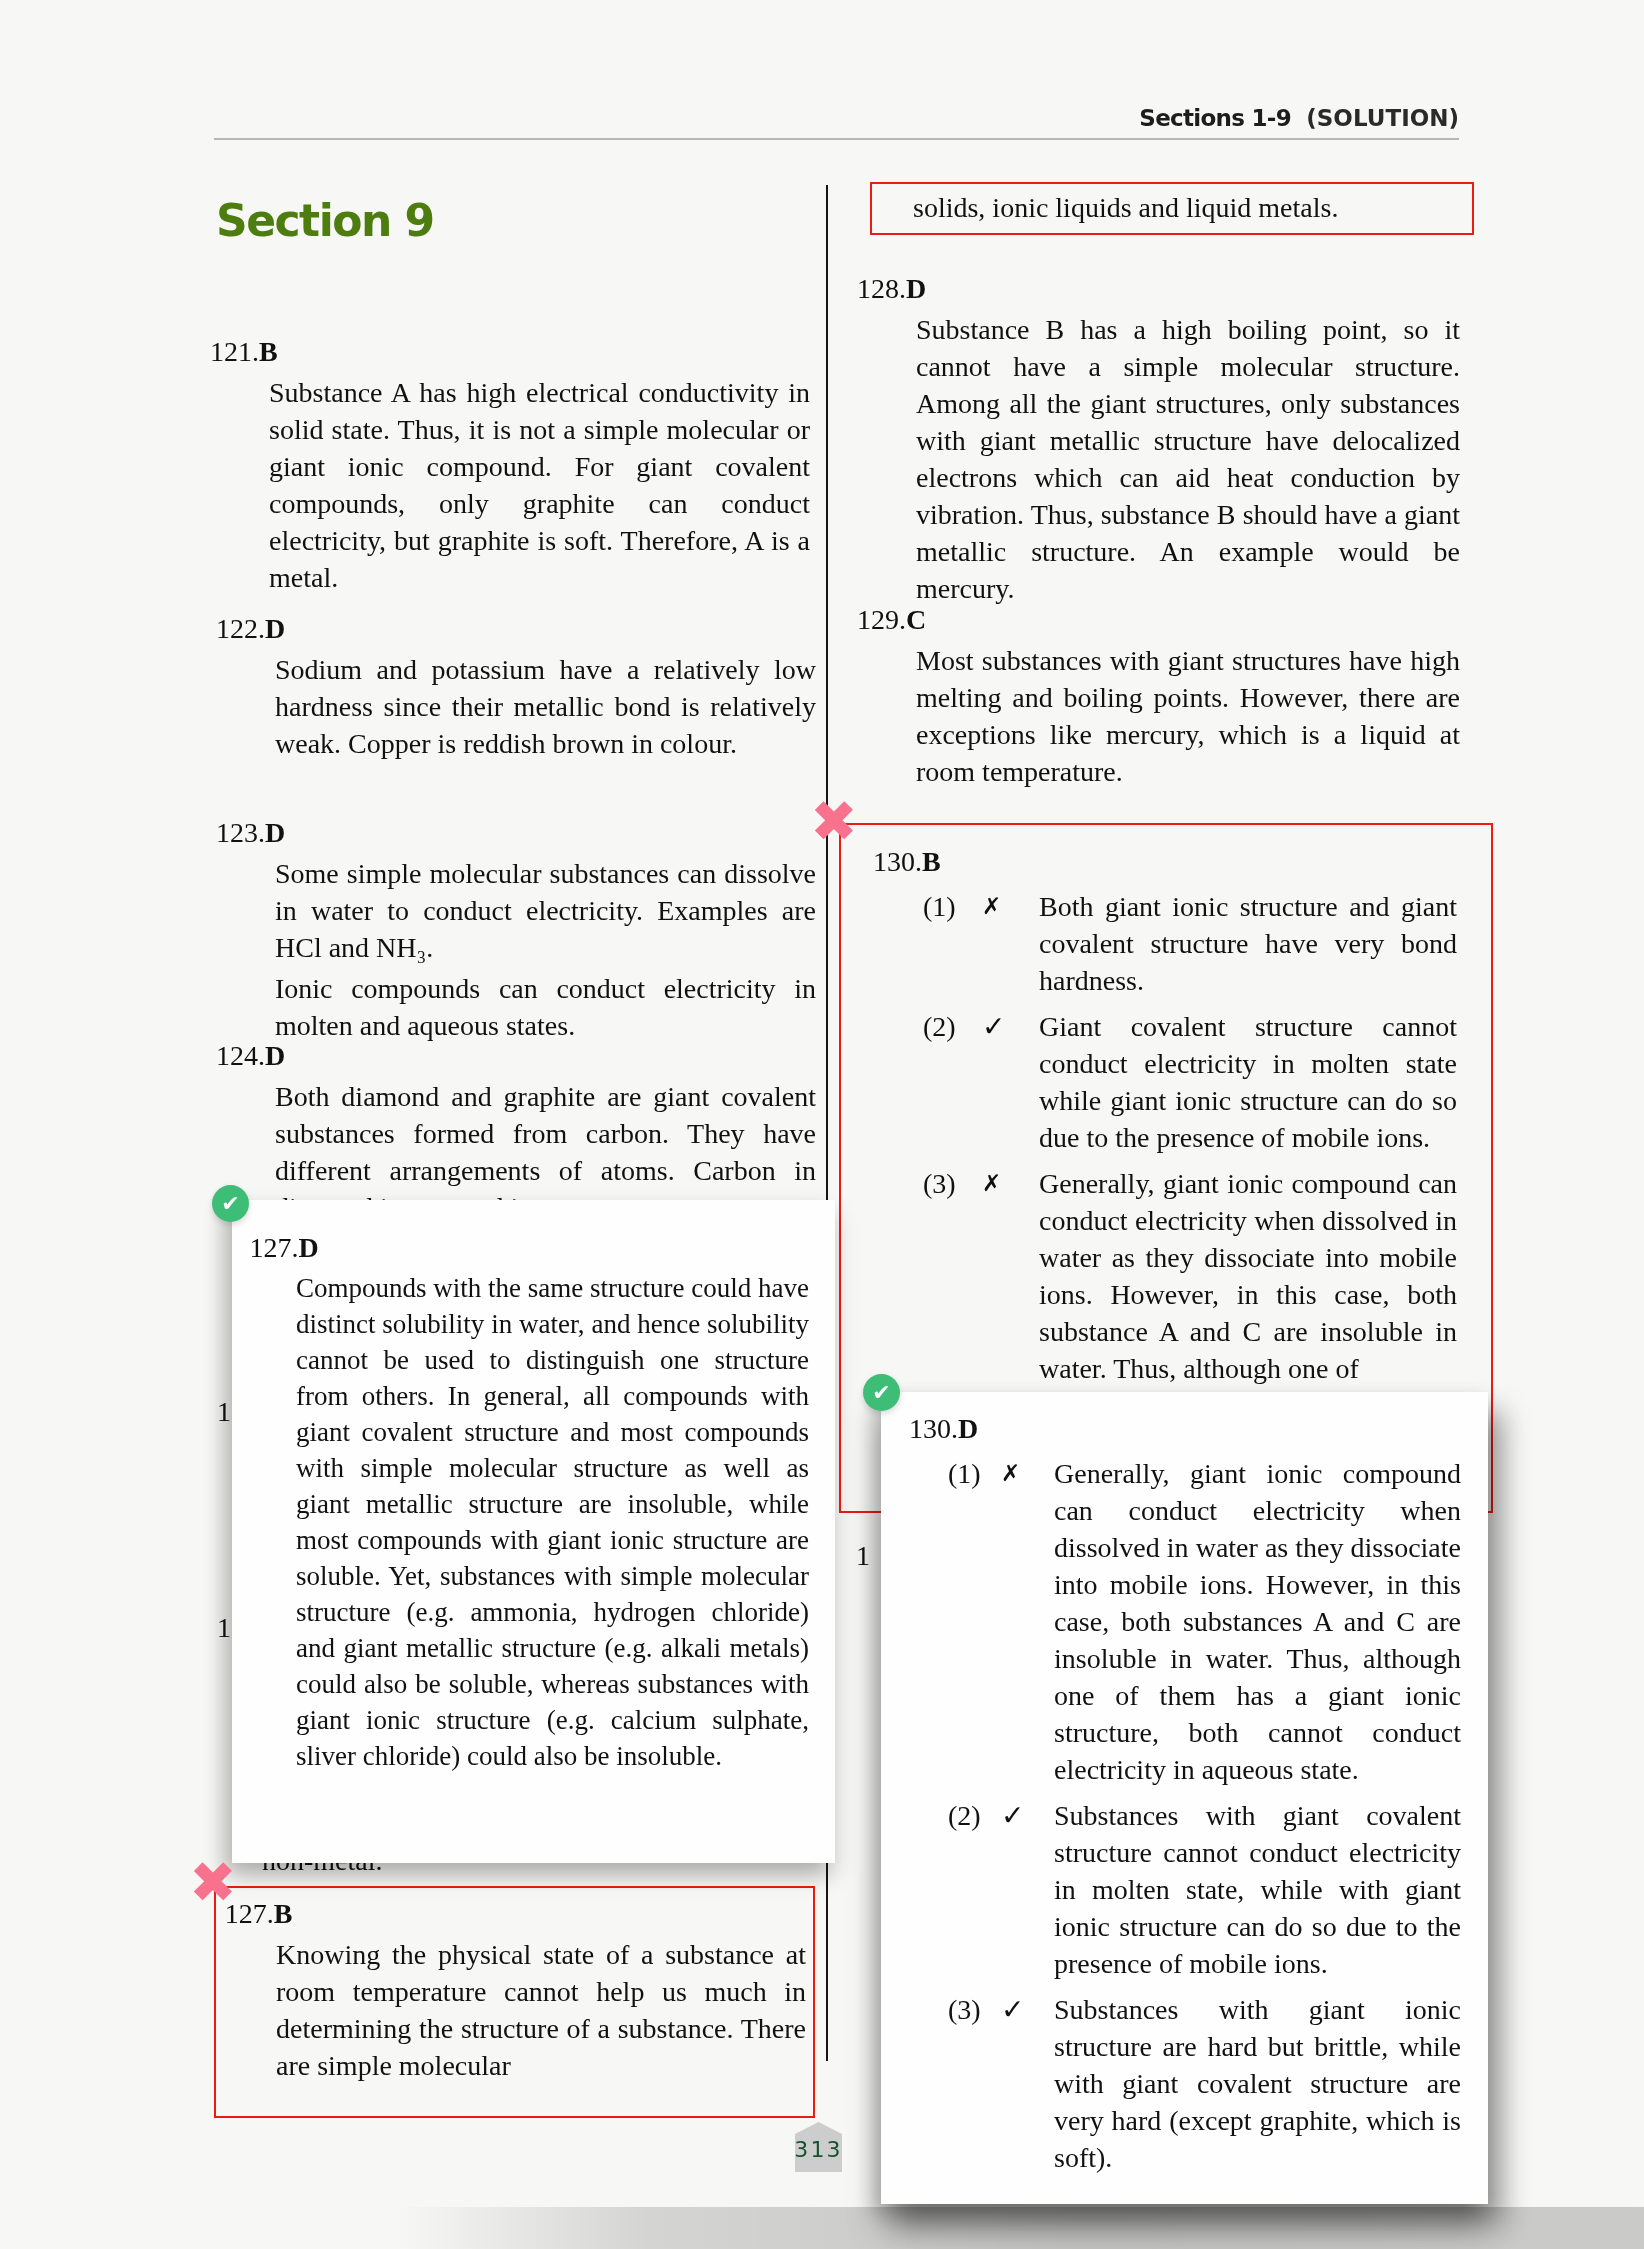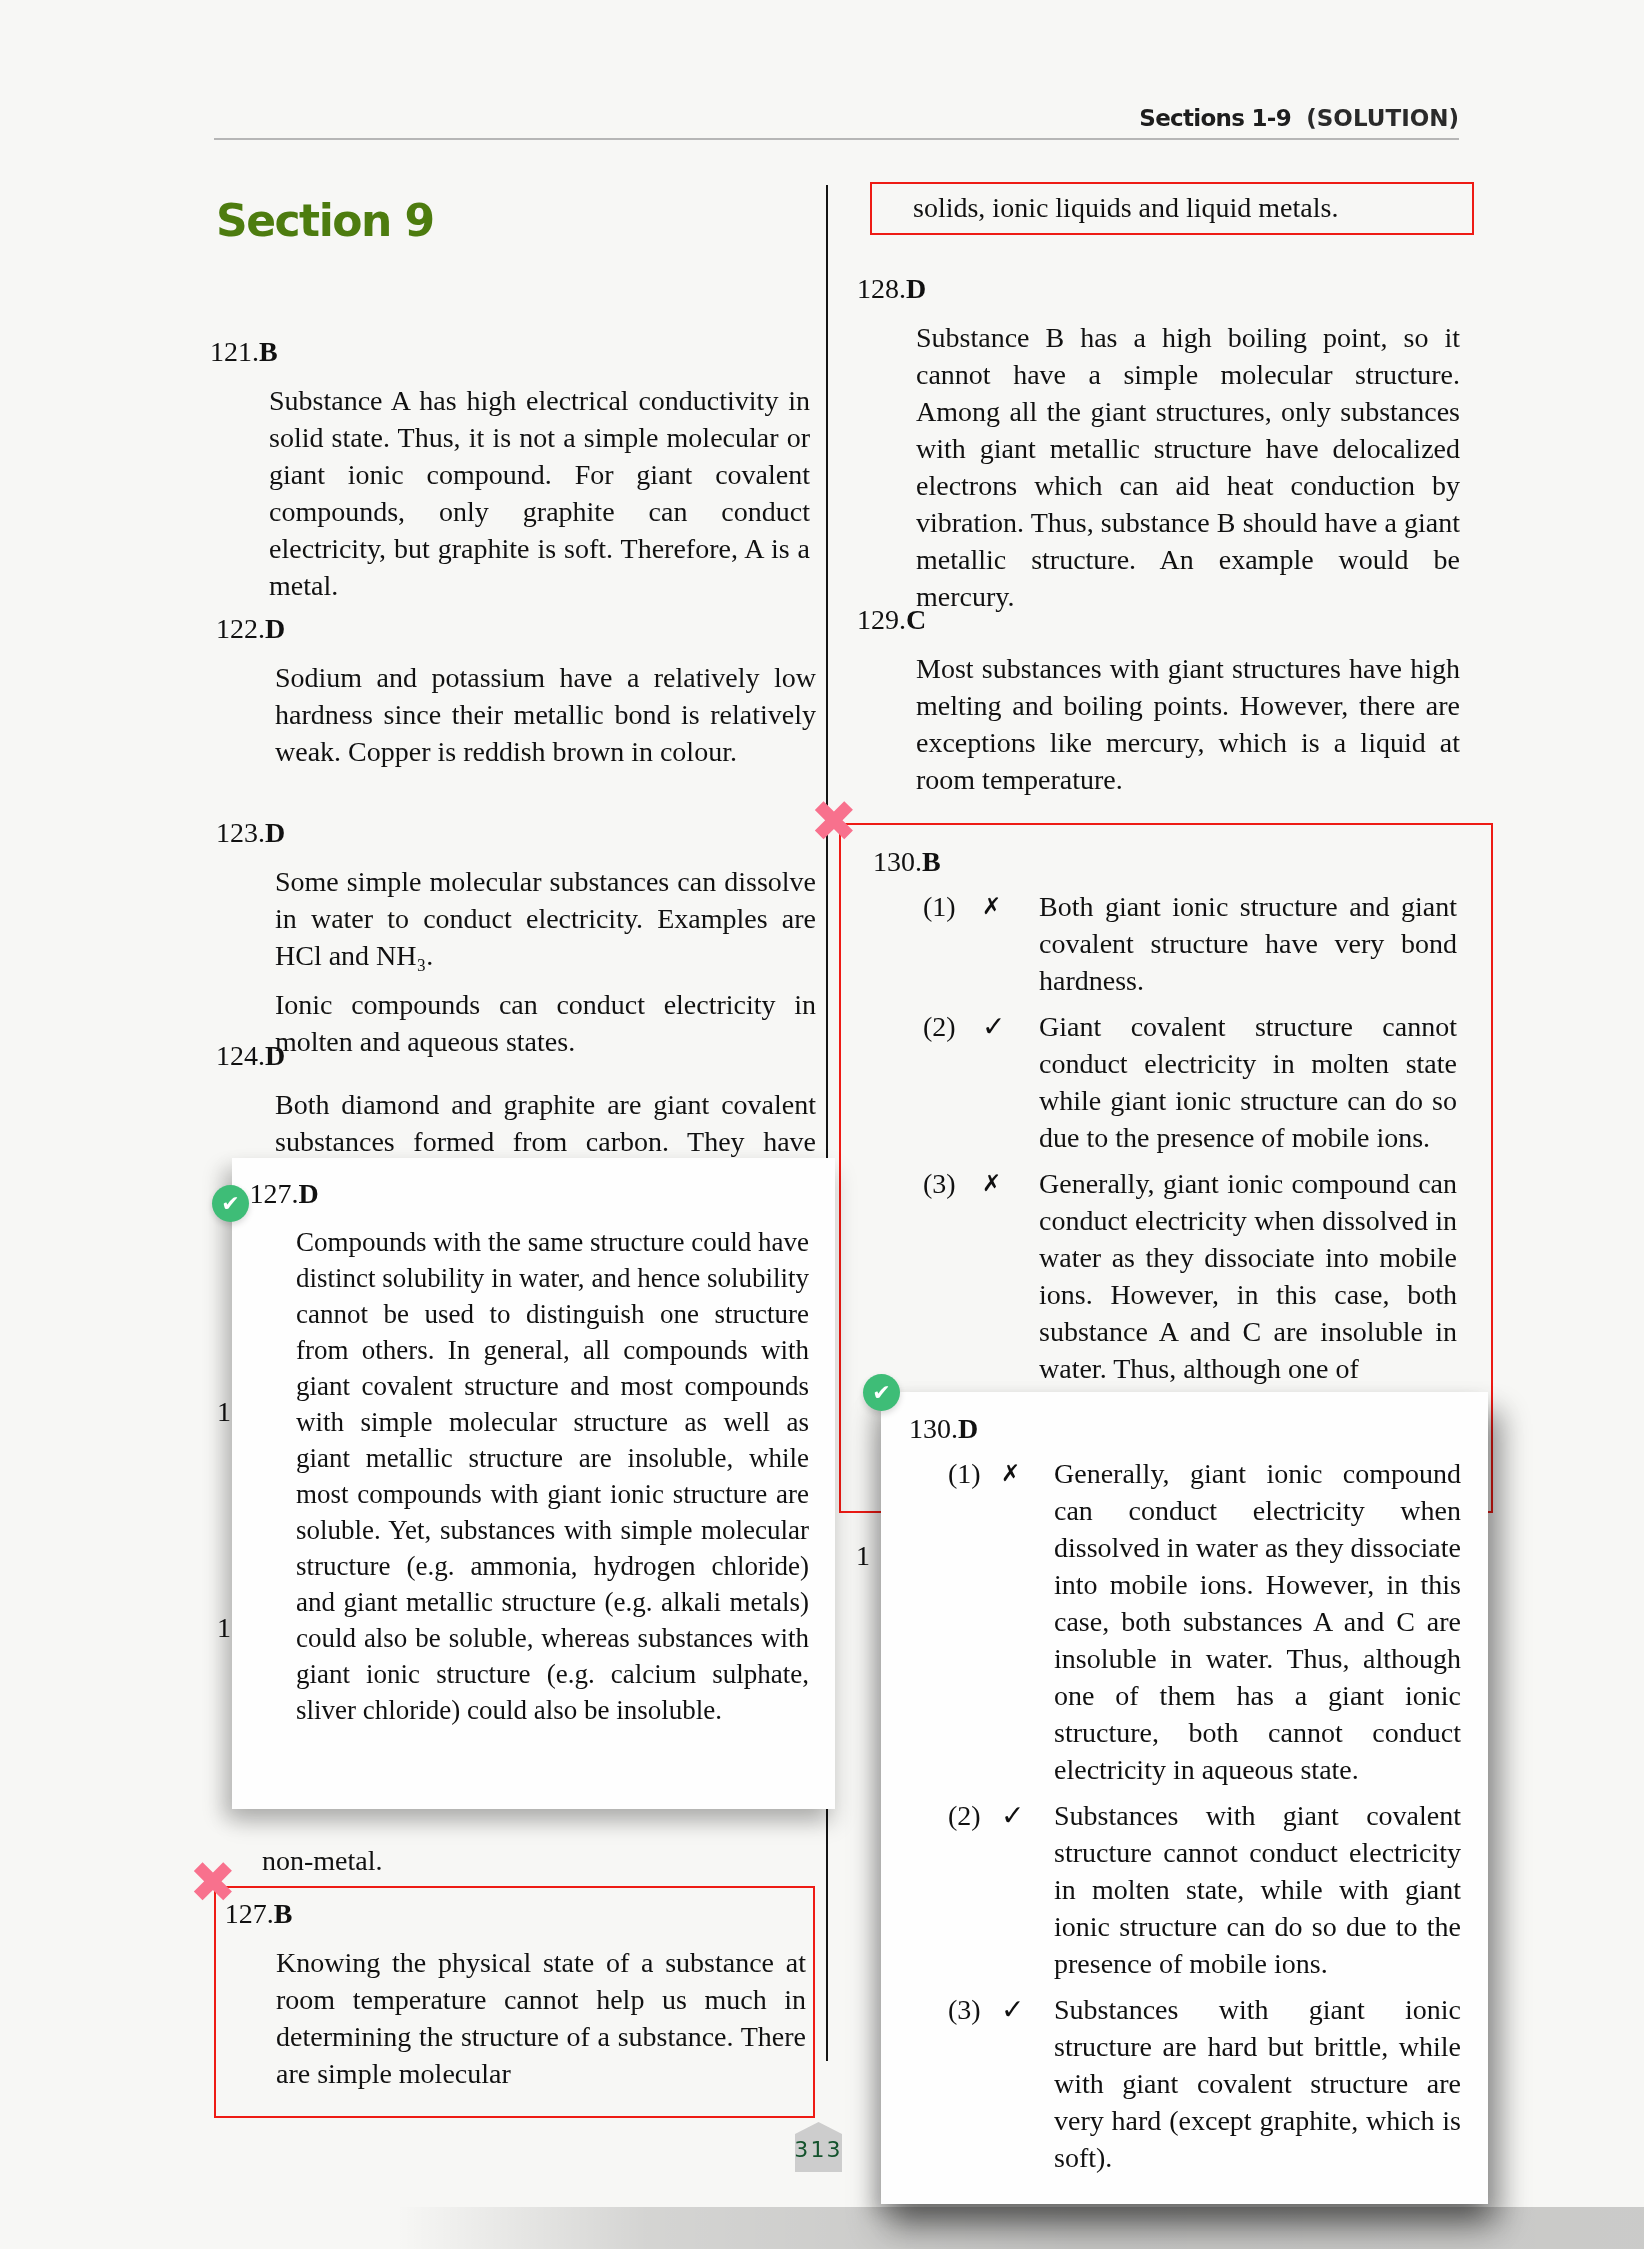--- a/index.html
+++ b/index.html
@@ -16,21 +16,21 @@
   }
   .hdr .b{font-weight:bold; letter-spacing:-0.7px;}
   .hdr .s{font-weight:bold; color:#2a2a2a;}
   .hdr-rule{position:absolute; left:214px; top:138px; width:1245px; height:2.2px; background:var(--rule,#b6b6b6);}
   .col-divider{position:absolute; left:826px; top:185px; width:2.2px; height:1876px; background:#151515; z-index:1;}
 
   
   .q{position:absolute; z-index:1;}
   .qnum{font-size:28px; line-height:37px;}
   .qnum .ans{font-weight:bold;}
-  .qtext{margin:12px 0 0 59px; width:541px; text-align:justify; font-size:28px; line-height:37px;}
+  .qtext{margin:4px 0 0 59px; width:541px; text-align:justify; font-size:28px; line-height:37px;}
   .rcol .qtext{width:544px;}
 
   .section-title{
     position:absolute; left:216px; top:195px; z-index:1;
     font-family:"DejaVu Sans","Liberation Sans",sans-serif;
     font-size:44px; font-weight:bold; letter-spacing:-1.5px; color:#4d7c0f;
   }
 
   
   .opt{display:flex; align-items:flex-start; margin:8.8px 0 0 82px;}
@@ -46,21 +46,21 @@
   #boxSolids .line{font-size:28px; line-height:47px; margin-left:41px;}
   #box127b{left:214px; top:1886px; width:601px; height:232px; padding-top:7.3px;}
   #box127b .qnum{margin-left:8.8px;}
   #box127b .qtext{margin-left:60px; width:530px;}
   #box130b{left:839px; top:823px; width:654px; height:690px; overflow:hidden; padding-top:17.6px;}
   #box130b .qnum{margin-left:32px;}
 
   
   .card{position:absolute; background:var(--card-bg,#fefefe); z-index:5;}
   #card127d{
-    left:232px; top:1158px; width:603px; height:634px; overflow:hidden; padding-top:17px;
+    left:232px; top:1200px; width:603px; height:634px; overflow:hidden; padding-top:29px;
     box-shadow:-11.7px 10.3px 19px rgba(0,0,0,.16), 0 13px 22px rgba(0,0,0,.18);
   }
   #card127d .qnum{margin-left:17.6px;}
   #card127d .qtext{margin-left:64px; width:513px; font-size:27px; line-height:36px;}
   #card130d{
     left:881px; top:1392px; width:607px; min-height:769px; padding:17.6px 0 25px 0;
     box-shadow:-10.3px 10.3px 17.6px rgba(0,0,0,.18), 14.7px 19px 26px rgba(0,0,0,.30), 0 25px 32px rgba(0,0,0,.25);
   }
   #card130d .qnum{margin-left:28px;}
   #card130d .opt{margin-left:67px;}

